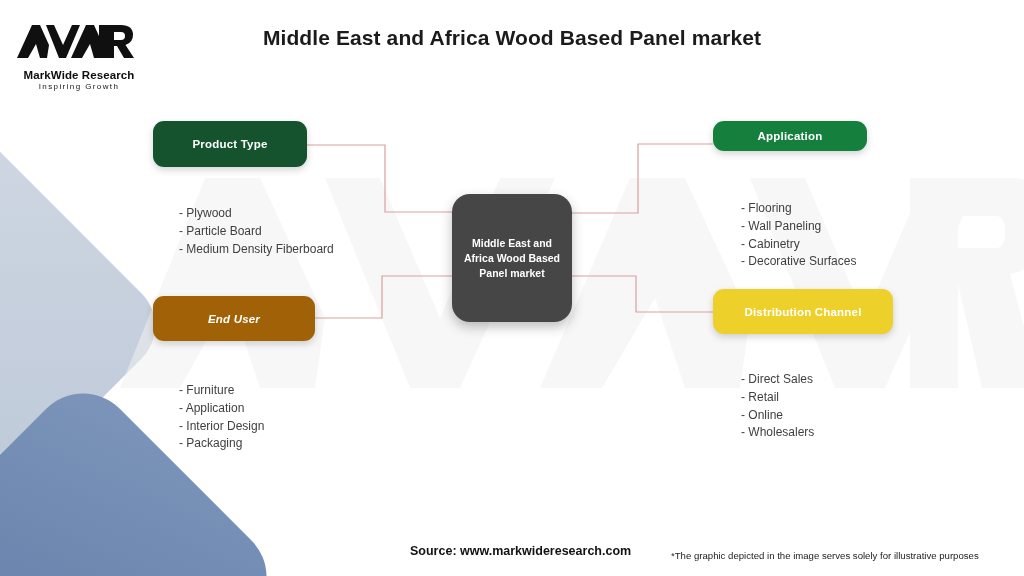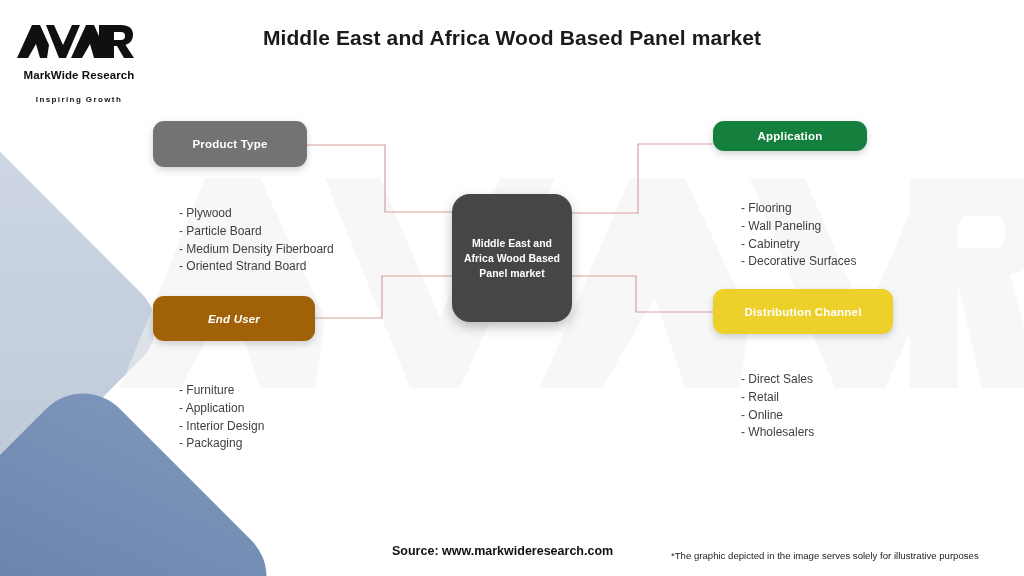--- a/index.html
+++ b/index.html
@@ -46,22 +46,22 @@
     position: absolute; left: 16px; top: 22px;
     width: 126px; height: 62px;
   }
   .logo-mark { display:block; }
   .logo-name {
     font-size: 11.5px; font-weight: 700; color: #0d0d0d;
     letter-spacing: .1px; text-align: center; margin-top: 7px;
     white-space: nowrap;
   }
   .logo-tag {
-    font-size: 8px; font-weight: 700; color: #151515;
-    letter-spacing: 1.4px; text-align: center; margin-top: 14px;
+    font-size: 8px; font-weight: 400; color: #151515;
+    letter-spacing: 1.4px; text-align: center; margin-top: 1px;
     white-space: nowrap;
   }
   .page-title {
     position: absolute; left: 0; top: 26px; width: 1024px;
     text-align: center;
     font-size: 21px; font-weight: 700; color: #1b1b1b;
     letter-spacing: .1px;
   }
 
   
@@ -69,21 +69,21 @@
 
   
   .node {
     position: absolute;
     border-radius: 11px;
     display: flex; align-items: center; justify-content: center;
     color: #ffffff; font-weight: 700; font-size: 11.5px;
     letter-spacing: .2px;
     box-shadow: 0 3px 7px rgba(60,60,60,.22);
   }
-  .node.product   { left: 153px; top: 121px; width: 154px; height: 46px; background: #737373; }
+  .node.product   { left: 153px; top: 121px; width: 154px; height: 46px; background: #14532d; }
   .node.enduser   { left: 153px; top: 296px; width: 162px; height: 45px; background: #a16207; font-style: italic; }
   .node.applic    { left: 713px; top: 121px; width: 154px; height: 30px; background: #15803d; }
   .node.distrib   { left: 713px; top: 289px; width: 180px; height: 45px; background: #eed02b; }
 
   .node-center {
     position: absolute; left: 452px; top: 194px;
     width: 120px; height: 128px;
     background: #464646;
     border-radius: 18px;
     display: flex; align-items: center; justify-content: center;
@@ -103,21 +103,21 @@
     margin-top: 28px;
   }
   .items .it { display: block; }
   .items.product { left: 179px; top: 177px; }
   .items.enduser { left: 179px; top: 354px; }
   .items.applic  { left: 741px; top: 172px; }
   .items.distrib { left: 741px; top: 343px; }
 
   
   .source {
-    position: absolute; left: 392px; top: 544px;
+    position: absolute; left: 410px; top: 544px;
     font-size: 12.5px; font-weight: 700; color: #121212;
     white-space: nowrap;
   }
   .disclaimer {
     position: absolute; left: 671px; top: 550px;
     font-size: 9.6px; color: #1c1c1c; white-space: nowrap;
   }
 </style>
 </head>
 <body>
@@ -180,21 +180,20 @@
   </div>
 
   <div class="node-center">
     <span>Middle East and Africa Wood Based Panel market</span>
   </div>
 
   <div class="items product">
     <span class="it">- Plywood</span>
     <span class="it">- Particle Board</span>
     <span class="it">- Medium Density Fiberboard</span>
-    <span class="it">- Oriented Strand Board</span>
   </div>
 
   <div class="items applic">
     <span class="it">- Flooring</span>
     <span class="it">- Wall Paneling</span>
     <span class="it">- Cabinetry</span>
     <span class="it">- Decorative Surfaces</span>
   </div>
 
   <div class="items enduser">

